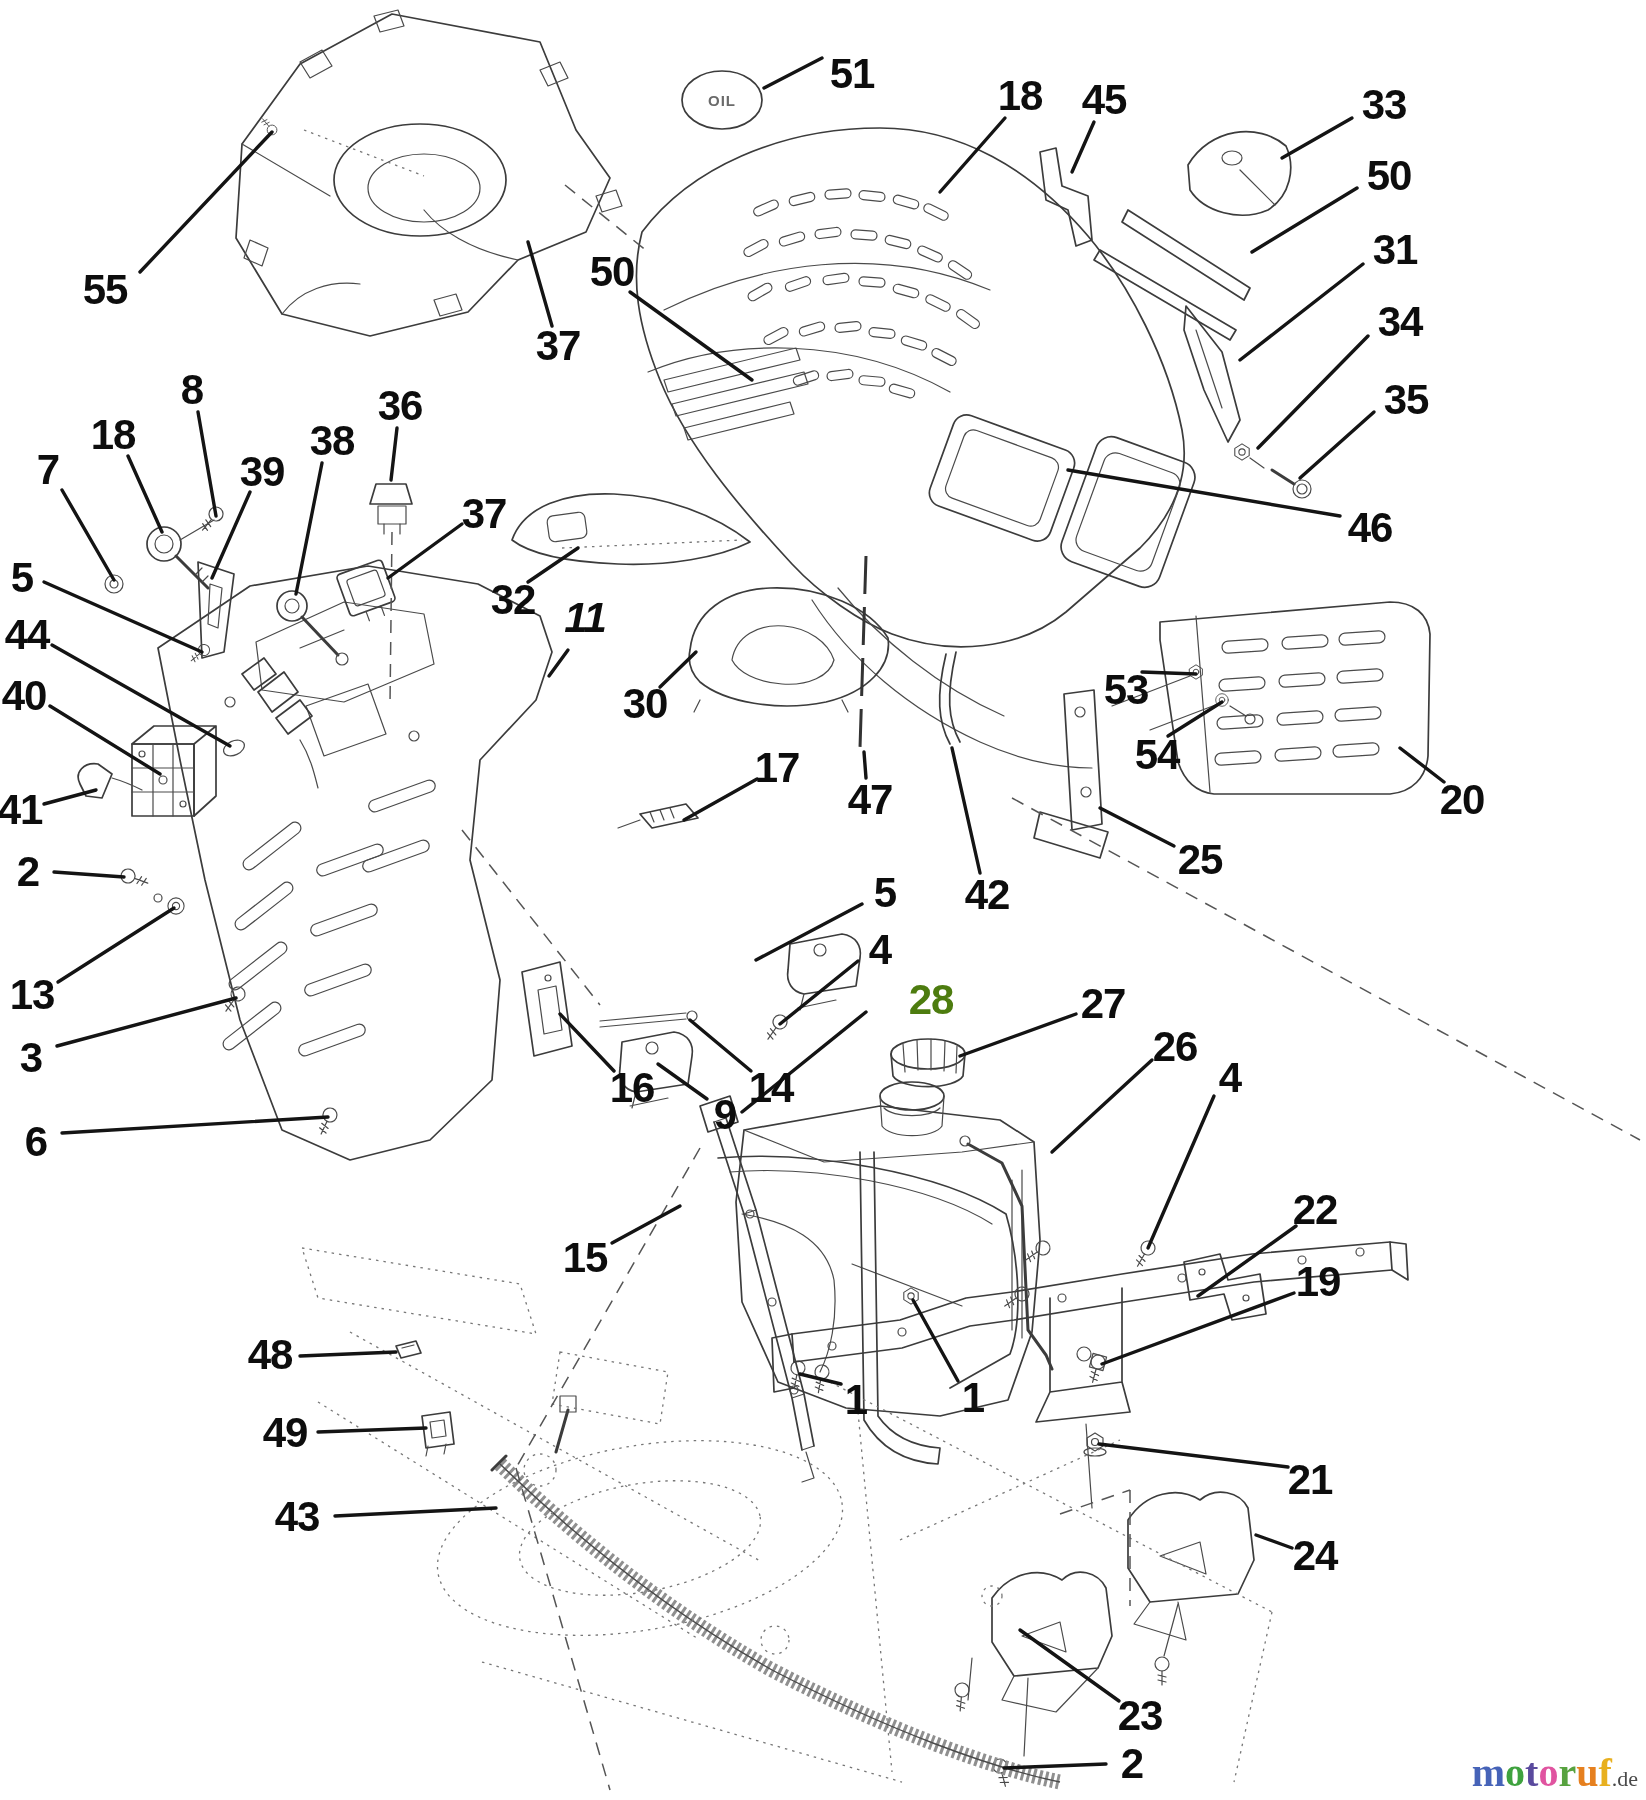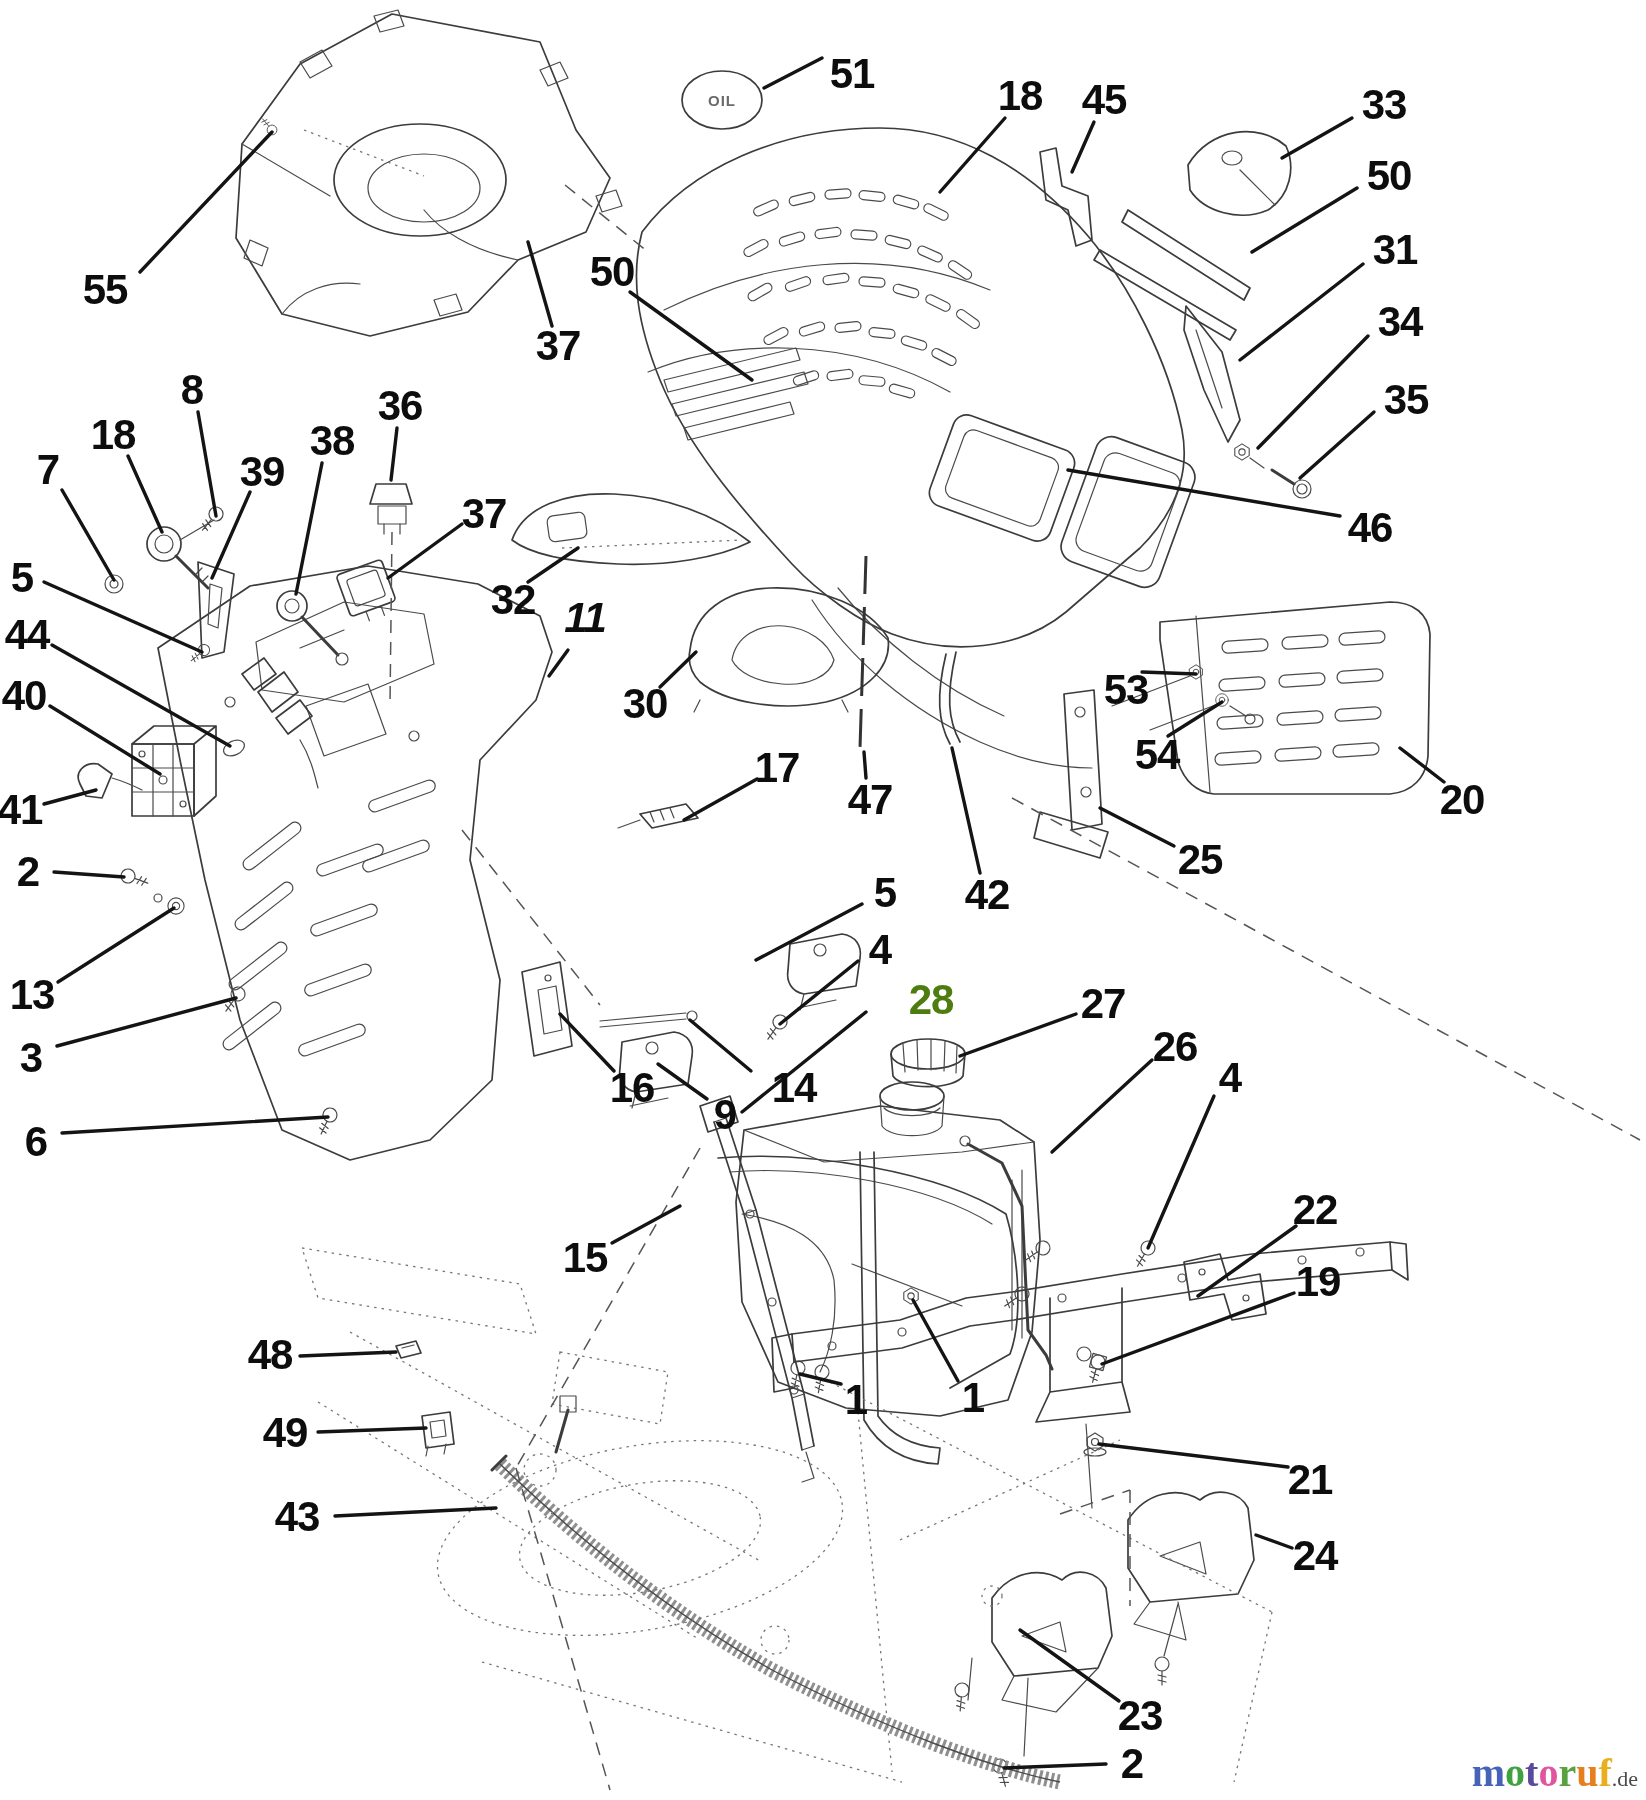--- a/index.html
+++ b/index.html
@@ -488,21 +488,21 @@
       <div class="callout" style="left: 1157px; top: 755px; color: rgb(13, 13, 13);">54</div>
       <div class="callout" style="left: 1462px; top: 800px; color: rgb(13, 13, 13);">20</div>
       <div class="callout" style="left: 1200px; top: 860px; color: rgb(13, 13, 13);">25</div>
       <div class="callout" style="left: 885px; top: 893px; color: rgb(13, 13, 13);">5</div>
       <div class="callout" style="left: 880px; top: 950px; color: rgb(13, 13, 13);">4</div>
       <div class="callout" style="left: 887px; top: 1000px; color: #4d7c0f; margin-left: 44px;">28</div>
       <div class="callout" style="left: 1103px; top: 1004px; color: rgb(13, 13, 13);">27</div>
       <div class="callout" style="left: 1175px; top: 1047px; color: rgb(13, 13, 13);">26</div>
       <div class="callout" style="left: 1230px; top: 1078px; color: rgb(13, 13, 13);">4</div>
       <div class="callout" style="left: 632px; top: 1088px; color: rgb(13, 13, 13);">16</div>
-      <div class="callout" style="left: 794px; top: 1088px; color: rgb(13, 13, 13);">14</div>
+      <div class="callout" style="left: 771px; top: 1088px; color: rgb(13, 13, 13);">14</div>
       <div class="callout" style="left: 725px; top: 1115px; color: rgb(13, 13, 13);">9</div>
       <div class="callout" style="left: 585px; top: 1258px; color: rgb(13, 13, 13);">15</div>
       <div class="callout" style="left: 856px; top: 1400px; color: rgb(13, 13, 13);">1</div>
       <div class="callout" style="left: 973px; top: 1398px; color: rgb(13, 13, 13);">1</div>
       <div class="callout" style="left: 1315px; top: 1210px; color: rgb(13, 13, 13);">22</div>
       <div class="callout" style="left: 1318px; top: 1282px; color: rgb(13, 13, 13);">19</div>
       <div class="callout" style="left: 270px; top: 1355px; color: rgb(13, 13, 13);">48</div>
       <div class="callout" style="left: 285px; top: 1433px; color: rgb(13, 13, 13);">49</div>
       <div class="callout" style="left: 297px; top: 1517px; color: rgb(13, 13, 13);">43</div>
       <div class="callout" style="left: 1310px; top: 1480px; color: rgb(13, 13, 13);">21</div>

